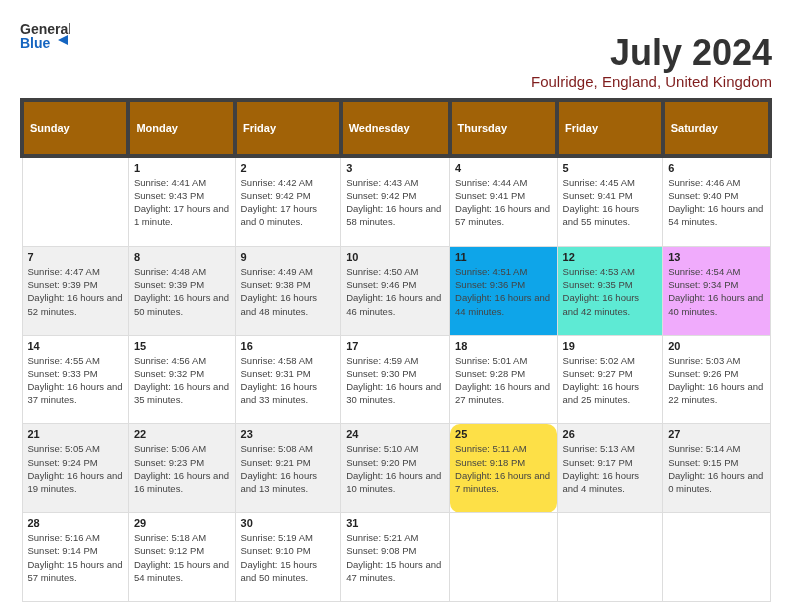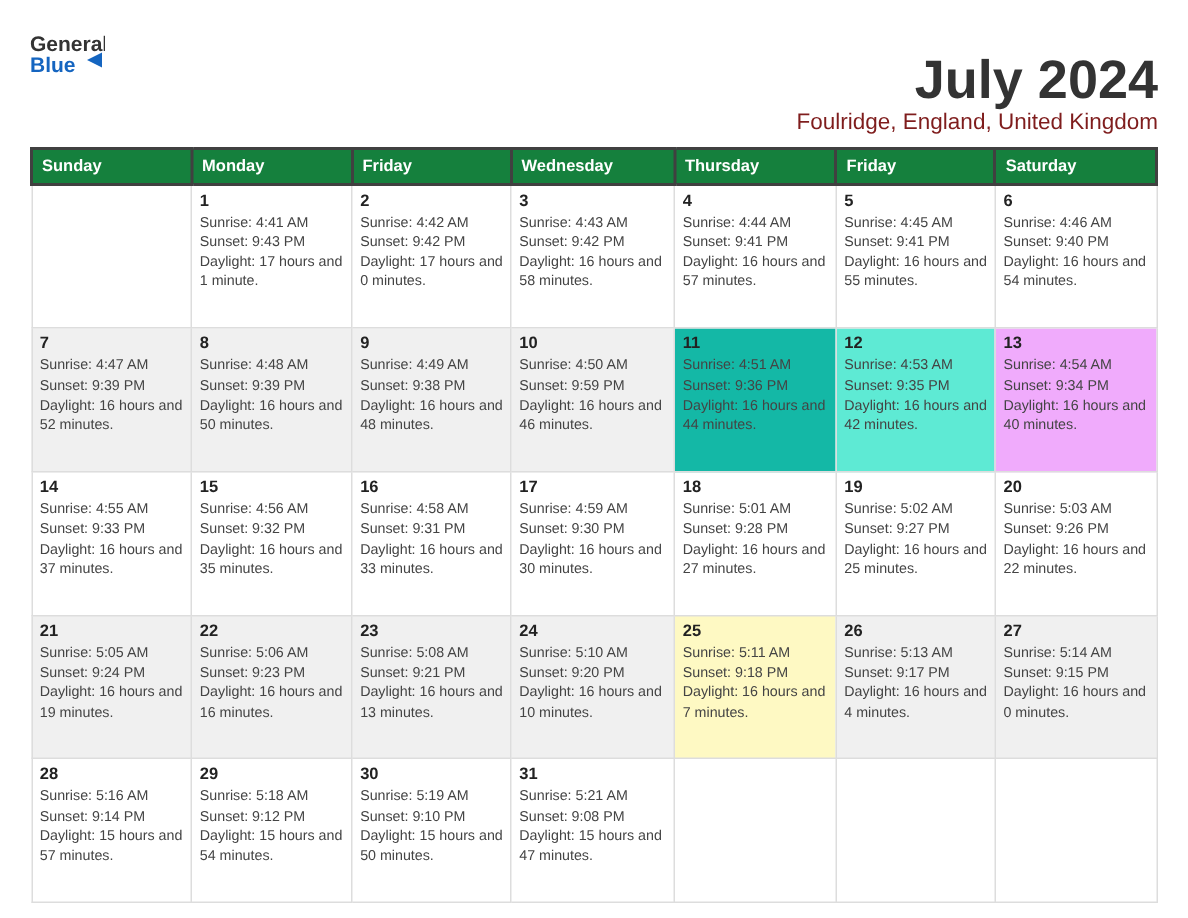--- a/index.html
+++ b/index.html
@@ -42,27 +42,27 @@
       color: #7f1d1d;
       font-weight: normal;
     }
     .calendar {
       flex: 1;
       border-collapse: collapse;
       width: 100%;
       font-size: 10px;
     }
     .calendar th {
-      background-color: #15803d;
+      background-color: #a16207;
       color: #fff;
       text-align: left;
-      padding: 5px 6px;
+      padding: 20px 6px;
       font-size: 11px;
       font-weight: bold;
-      border: 2px solid #404040;
+      border: 4px solid #404040;
     }
     .calendar td {
       border: 1px solid #ddd;
       vertical-align: top;
       padding: 4px 5px;
       width: 113px;
       background: #fff;
     }
     .calendar tr:nth-child(even) td {
       background: #f5f5f5;
@@ -179,25 +179,25 @@
           <td style="background-color: rgb(240, 240, 240);">
             <span class="day-num">9</span>
             <div class="day-info">Sunrise: 4:49 AM
 Sunset: 9:38 PM
 Daylight: 16 hours
 and 48 minutes.</div>
           </td>
           <td style="background-color: rgb(240, 240, 240);">
             <span class="day-num">10</span>
             <div class="day-info">Sunrise: 4:50 AM
-Sunset: 9:59 PM
+Sunset: 9:46 PM
 Daylight: 16 hours
 and 46 minutes.</div>
           </td>
-          <td style="background-color: #14b8a6;">
+          <td style="background-color: #0ea5e9;">
             <span class="day-num">11</span>
             <div class="day-info">Sunrise: 4:51 AM
 Sunset: 9:36 PM
 Daylight: 16 hours
 and 44 minutes.</div>
           </td>
           <td style="background-color: #5eead4;">
             <span class="day-num">12</span>
             <div class="day-info">Sunrise: 4:53 AM
 Sunset: 9:35 PM
@@ -285,21 +285,21 @@
 Daylight: 16 hours
 and 13 minutes.</div>
           </td>
           <td style="background-color: rgb(240, 240, 240);">
             <span class="day-num">24</span>
             <div class="day-info">Sunrise: 5:10 AM
 Sunset: 9:20 PM
 Daylight: 16 hours
 and 10 minutes.</div>
           </td>
-          <td style="background-color: #fef9c3;">
+          <td style="background-color: #fde047; border-radius: 10px;">
             <span class="day-num">25</span>
             <div class="day-info">Sunrise: 5:11 AM
 Sunset: 9:18 PM
 Daylight: 16 hours
 and 7 minutes.</div>
           </td>
           <td style="background-color: rgb(240, 240, 240);">
             <span class="day-num">26</span>
             <div class="day-info">Sunrise: 5:13 AM
 Sunset: 9:17 PM

